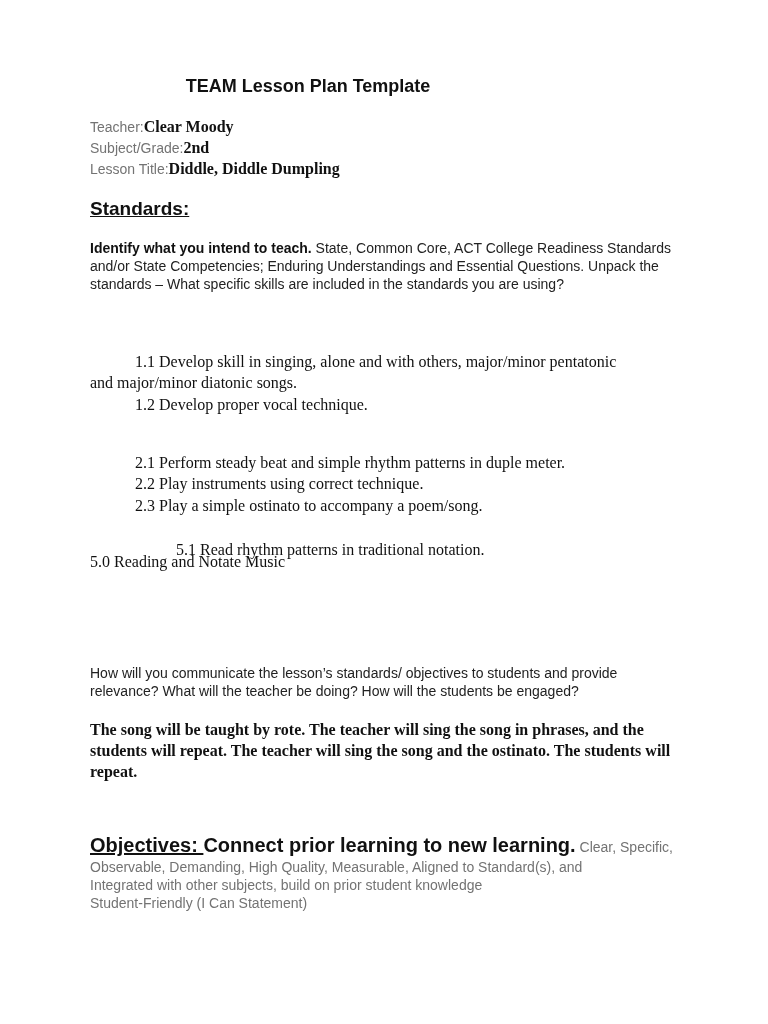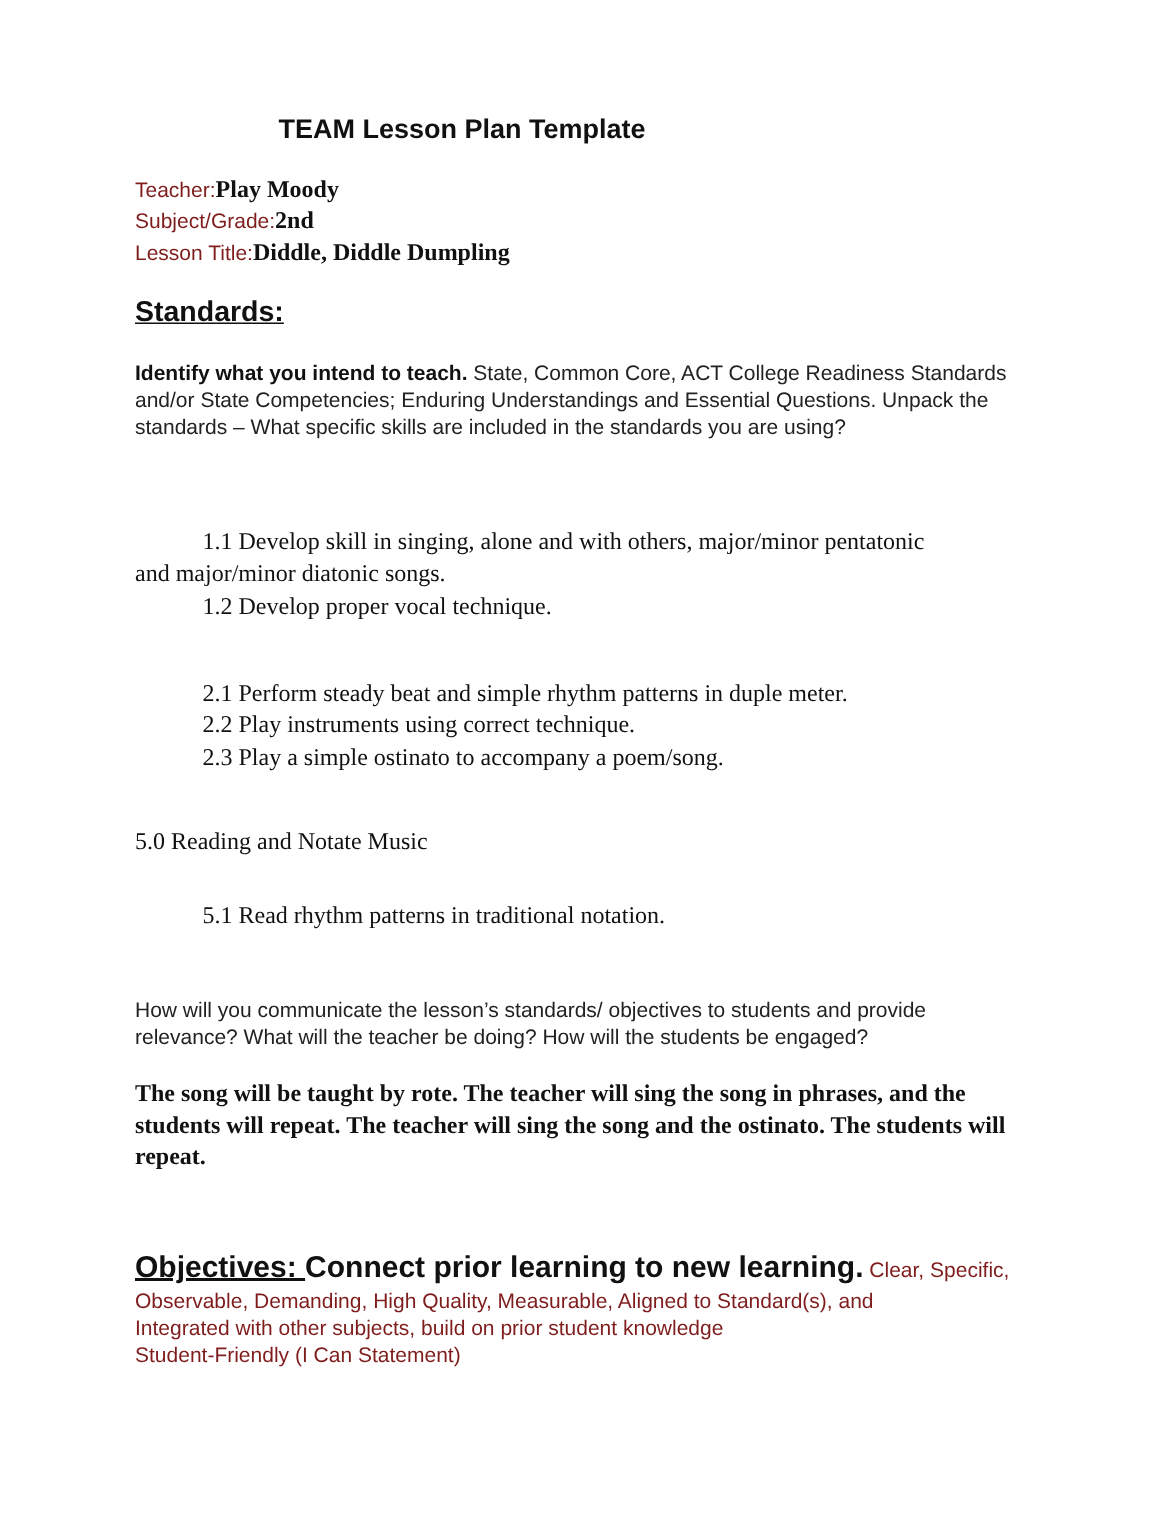--- a/index.html
+++ b/index.html
@@ -2,42 +2,42 @@
 <html><head>
   <meta charset="utf-8">
   <style>
     html, body { margin: 0; padding: 0; background: #ffffff; }
     body { width: 768px; height: 1024px; position: relative; overflow: hidden; color: #111; }
     .page { position: absolute; left: 0; top: 0; width: 768px; height: 1024px; }
     .abs { position: absolute; white-space: nowrap; }
     .sans { font-family: "Liberation Sans", sans-serif; }
     .serif { font-family: "Liberation Serif", serif; }
     .title { left: 0; width: 616px; text-align: center; top: 76px; font-size: 18px; font-weight: bold; }
-    .label { font-size: 14px; color: #7f1d1d; }
+    .label { font-size: 14px; color: #737373; }
     .val { font-size: 16px; font-weight: bold; }
     .meta-line { left: 90px; }
     .h-standards { left: 90px; top: 198px; font-size: 19px; font-weight: bold; text-decoration: underline; }
     .prompt { left: 90px; width: 590px; font-size: 14px; line-height: 18px; color: #222; white-space: normal; }
     .prompt b { color: #111; }
     .std { font-size: 16px; line-height: 21px; color: #111; }
     .indent { left: 135px; }
     .lvl0 { left: 90px; }
     .answer { left: 90px; width: 590px; font-size: 16px; font-weight: bold; line-height: 21px; white-space: normal; }
     .h-obj { font-size: 20px; font-weight: bold; text-decoration: underline; }
     .obj-lead { font-size: 20px; font-weight: bold; }
   </style>
 </head>
 <body>
 
 <div class="page">
 
   <div class="abs sans title">TEAM Lesson Plan Template</div>
 
   <div class="abs meta-line" style="top:118px;">
-    <span class="sans label">Teacher:</span><span class="serif val">Play Moody</span>
+    <span class="sans label">Teacher:</span><span class="serif val">Clear Moody</span>
   </div>
   <div class="abs meta-line" style="top:139px;">
     <span class="sans label">Subject/Grade:</span><span class="serif val">2nd</span>
   </div>
   <div class="abs meta-line" style="top:160px;">
     <span class="sans label">Lesson Title:</span><span class="serif val">Diddle, Diddle Dumpling</span>
   </div>
 
   <div class="abs sans h-standards">Standards: </div>
 
@@ -47,21 +47,21 @@
 
   <div class="abs serif std indent" style="top:351px;">1.1 Develop skill in singing, alone and with others, major/minor pentatonic</div>
   <div class="abs serif std lvl0" style="top:372px;">and major/minor diatonic songs.</div>
   <div class="abs serif std indent" style="top:394px;">1.2 Develop proper vocal technique.</div>
 
   <div class="abs serif std indent" style="top:452px;">2.1 Perform steady beat and simple rhythm patterns in duple meter.</div>
   <div class="abs serif std indent" style="top:473px;">2.2 Play instruments using correct technique.</div>
   <div class="abs serif std indent" style="top:495px;">2.3 Play a simple ostinato to accompany a poem/song.</div>
 
   <div class="abs serif std lvl0" style="top:551px;">5.0 Reading and Notate Music</div>
-  <div class="abs serif std indent" style="top:600px;">5.1 Read rhythm patterns in traditional notation.</div>
+  <div class="abs serif std indent" style="top:539px;margin-left:41px;">5.1 Read rhythm patterns in traditional notation.</div>
 
   <div class="abs sans prompt" style="top:664px;">How will you communicate the lesson’s standards/ objectives to students and provide relevance?  What will the teacher be doing?  How will the students be engaged?</div>
 
   <div class="abs serif answer" style="top:719px;">The song will be taught by rote. The teacher will sing the song in phrases, and the students will repeat. The teacher will sing the song and the ostinato. The students will repeat.</div>
 
   <div class="abs sans" style="left:90px; top:834px;">
     <span class="h-obj">Objectives: </span><span class="obj-lead">Connect prior learning to new learning.</span><span class="label">  Clear, Specific,</span>
   </div>
   <div class="abs sans label" style="left:90px; top:859px;">Observable, Demanding, High Quality, Measurable, Aligned to Standard(s), and</div>
   <div class="abs sans label" style="left:90px; top:877px;">Integrated with other subjects, build on prior student knowledge</div>

